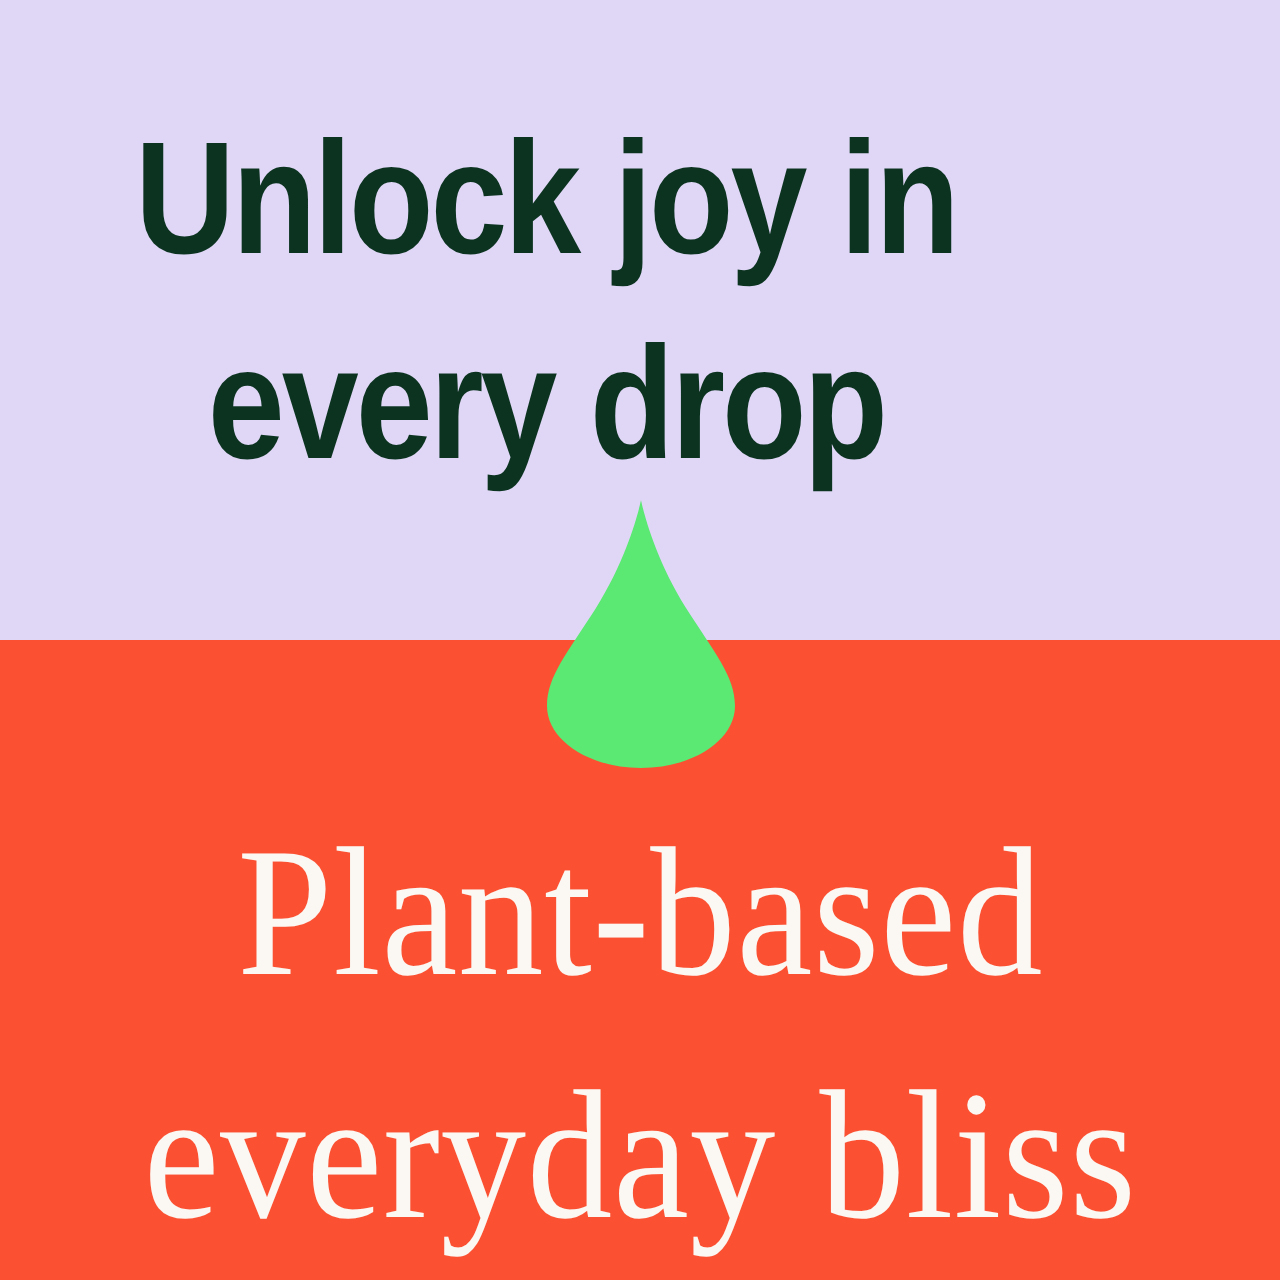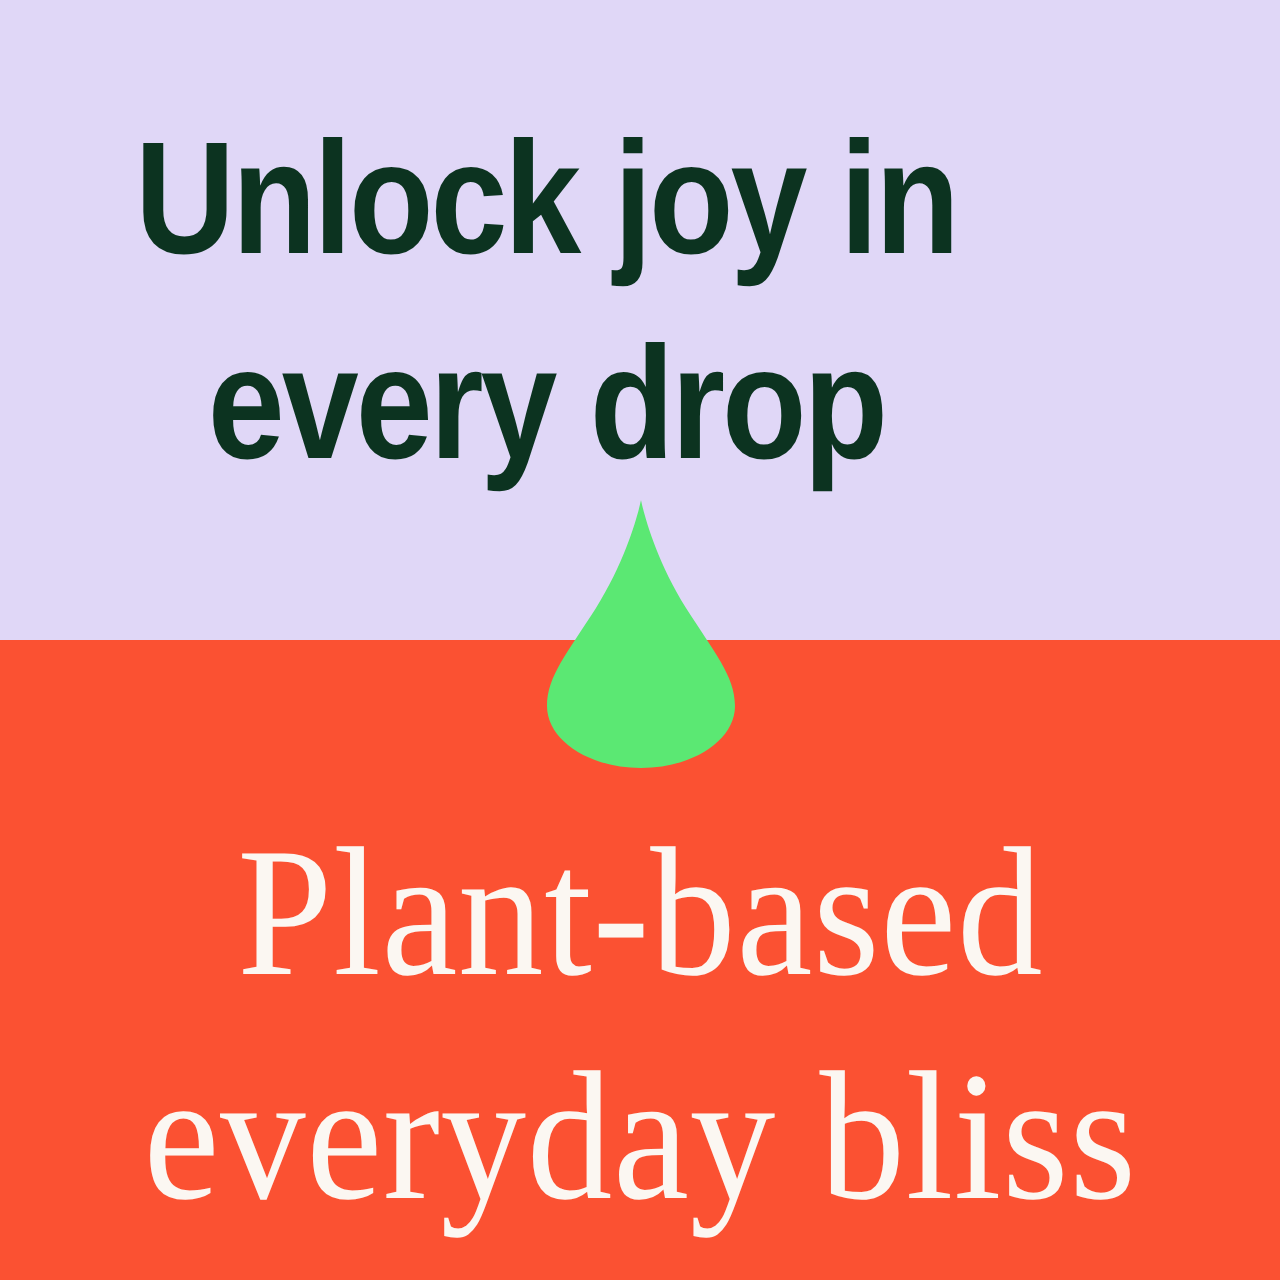--- a/index.html
+++ b/index.html
@@ -74,20 +74,21 @@
     width: 1280px;
     height: 640px;
     display: flex;
     flex-direction: column;
     align-items: center;
     justify-content: flex-start;
     padding-top: 160px;
     box-sizing: border-box;
     z-index: 3;
     pointer-events: none;
+    gap: 19px;
   }
   .headline-bottom .line {
     color: #fbf7f2;
     font-family: "Liberation Serif", "DejaVu Serif", serif;
     font-weight: 400;
     font-size: 184px;
     line-height: 1.22;
     letter-spacing: 0.004em;
     white-space: nowrap;
     transform: scaleX(0.93);

